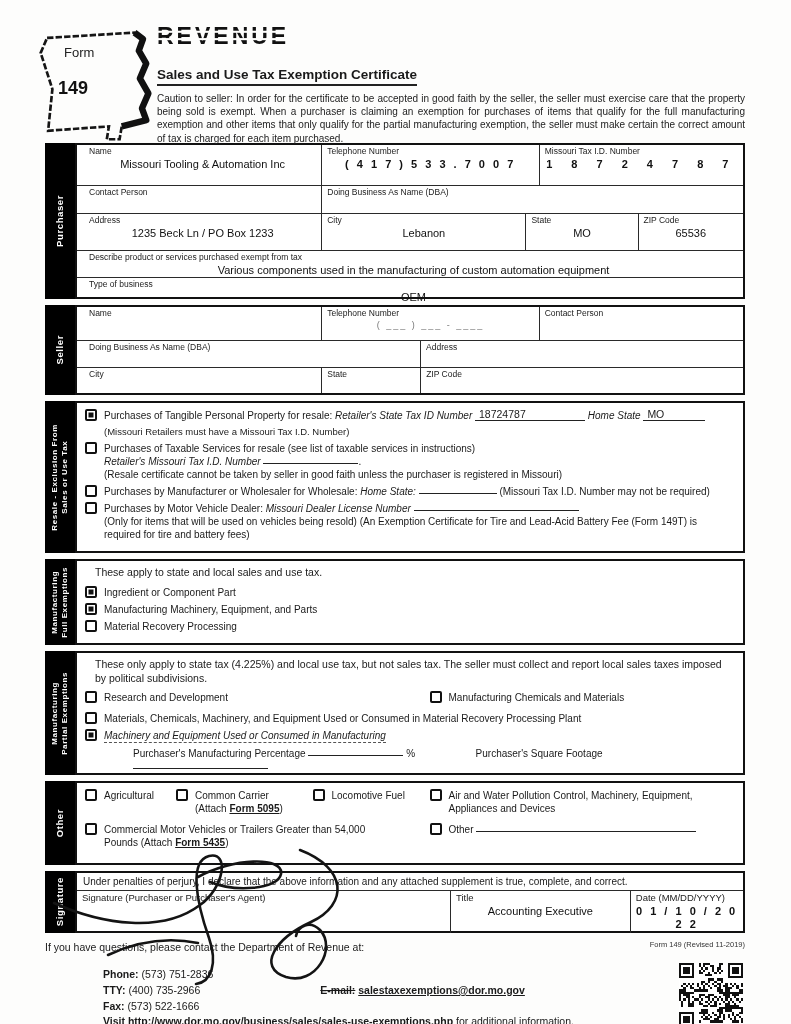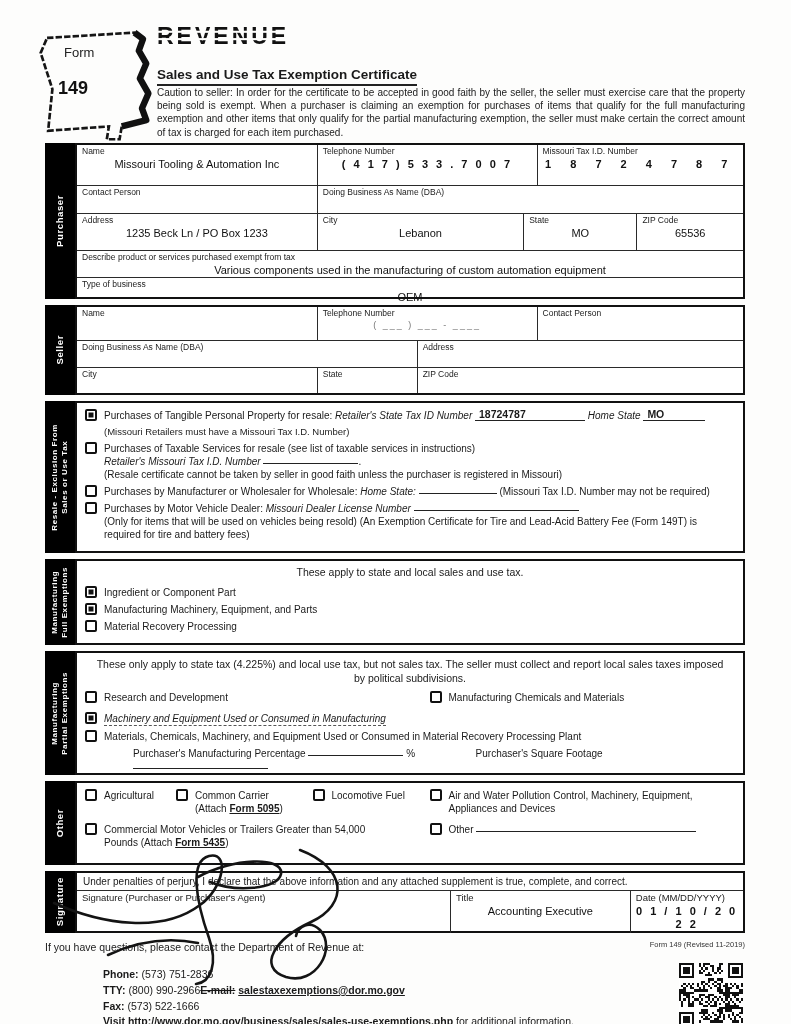--- a/index.html
+++ b/index.html
@@ -17,70 +17,70 @@
   .header { position: relative; height: 118px; }
   .badge { position: absolute; left: -15px; top: -2px; width: 128px; height: 116px; }
   .badge svg { position: absolute; inset: 0; }
   .badge .badge-form { position: absolute; left: 34px; top: 22px; font-size: 13px; color: #222; }
   .badge .badge-num { position: absolute; left: 28px; top: 40px; font-size: 18px; font-weight: bold; color: #111; margin-top: 15px; }
   .header-text { margin-left: 112px; }
   .agency-small { font-size: 7.5px; letter-spacing: 0.8px; font-weight: bold; color: #333; }
   .agency-big { position: relative; font-size: 23px; font-weight: 900; letter-spacing: 3px; color: #111; line-height: 1; transform: scaleY(1.05); width: 132px; }
   .agency-big .stripe { position: absolute; left: 0; right: 0; height: 2px; background: #fdfdfc; }
   .form-title { display: inline-block; font-size: 13.5px; font-weight: bold; border-bottom: 2.5px solid #222; padding-bottom: 2px; margin-top: 19px; }
-  .caution { font-size: 10px; line-height: 1.32; text-align: justify; color: #222; width: 588px; }
+  .caution { margin-top: 6px; font-size: 10px; line-height: 1.32; text-align: justify; color: #222; width: 588px; }
 
   
   .section { display: flex; margin-bottom: 6px; }
   .side-label { width: 30px; background: #000; color: #fff; display: flex; align-items: center; justify-content: center; flex: none; }
   .side-label span { writing-mode: vertical-rl; transform: rotate(180deg); font-weight: bold; font-size: 9.5px; letter-spacing: 0.6px; text-align: center; line-height: 1.25; white-space: pre-line; }
   .side-label.small span { font-size: 8px; }
   .sec-box { flex: 1; border: 2px solid #111; background: #fff; }
 
   
   .frow { display: flex; border-top: 1px solid #2a2a2a; }
   .frow:first-child { border-top: none; }
   .fcell { border-left: 1px solid #2a2a2a; padding: 2px 5px 1px 5px; overflow: hidden; }
-  .fcell:first-child { border-left: none; }
+  .fcell:first-child { border-left: none; margin-left: 7px; }
   .flabel { font-size: 8.5px; color: #222; line-height: 1.15; }
   .fvalue { font-size: 11px; color: #111; line-height: 1.2; padding-top: 1px; text-align: center; }
   .digits { letter-spacing: 2.5px; font-weight: 600; }
   .digits-wide { letter-spacing: 8px; font-weight: 600; }
   .placeholder { color: #777; font-size: 9px; letter-spacing: 2px; }
 
   
   .cb-item { display: flex; align-items: flex-start; gap: 7px; margin: 4px 0; }
   .cb { width: 12px; height: 12px; border: 2px solid #111; border-radius: 2px; flex: none; margin-top: 0px; background: #fff; }
   .cb.checked { background: #111; box-shadow: inset 0 0 0 1.5px #fff; }
   .cb-text { font-size: 10px; line-height: 1.3; color: #1a1a1a; }
   .cb-note { font-size: 9.5px; margin: 0 0 3px 19px; line-height: 1.3; color: #222; }
-  .fill-in { display: inline-block; border-bottom: 1px solid #222; min-width: 110px; font-size: 10.5px; font-weight: 700; padding: 0 4px 0 4px; position: relative; top: -1px; line-height: 1; }
+  .fill-in { display: inline-block; border-bottom: 1px solid #222; min-width: 110px; font-size: 10.5px; font-weight: 400; padding: 0 4px 0 4px; position: relative; top: -1px; line-height: 1; }
   .fill-in.short { min-width: 62px; }
   .fill-in.empty { min-width: 95px; height: 10px; }
   i.frm { font-style: italic; }
-  .center-note { text-align: center; font-size: 10.5px; margin: 3px 10px 2px 10px; line-height: 1.3; }
+  .center-note { font-size: 10.5px; margin: 3px 10px 2px 10px; line-height: 1.3; }
   .two-col { display: flex; }
   .col-l { width: 53%; }
   .col-r { width: 47%; }
   .pad-box { padding: 2px 8px 3px 8px; }
   .bold-u { font-weight: bold; text-decoration: underline; }
   .italic-dash { font-style: italic; border-bottom: 1px dashed #555; }
 
   
   .sig-statement { font-size: 10px; padding: 3px 6px; border-bottom: 1px solid #2a2a2a; }
   .sig-row { display: flex; }
   .sig-cell { padding: 2px 5px; border-left: 1px solid #2a2a2a; min-height: 38px; }
   .sig-cell:first-child { border-left: none; }
 
   
   .footer { position: relative; margin-top: 2px; height: 120px; font-size: 10.5px; }
   .footer .revision { position: absolute; right: 0; top: -1px; font-size: 7.5px; color: #333; }
   .contact-block { margin: 14px 0 0 58px; line-height: 1.5; }
   .contact-block b { font-weight: bold; }
-  .email-inline { }
+  .email-inline { margin-left: 120px; }
   .email-label { font-weight: bold; text-decoration: line-through; }
   .email-addr { font-weight: bold; text-decoration: underline; }
   .visit-line { margin: 1px 0 0 58px; }
   .url { font-weight: bold; text-decoration: underline; }
   .qr { position: absolute; right: 2px; top: 22px; width: 64px; height: 64px; }
 
   
   .scrawl { position: absolute; left: 48px; top: 845px; width: 336px; height: 142px; pointer-events: none; z-index: 6; }
 </style>
 </head>
@@ -304,26 +304,26 @@
           </div>
         </div>
         <div class="col-r">
           <div class="cb-item">
             <div class="cb"></div>
             <div class="cb-text">Manufacturing Chemicals and Materials</div>
           </div>
         </div>
       </div>
       <div class="cb-item">
+        <div class="cb"></div>
+        <div class="cb-text">Materials, Chemicals, Machinery, and Equipment Used or Consumed in Material Recovery Processing Plant</div>
+      </div>
+      <div class="cb-item">
         <div class="cb checked"></div>
         <div class="cb-text italic-dash">Machinery and Equipment Used or Consumed in Manufacturing</div>
-      </div>
-      <div class="cb-item">
-        <div class="cb"></div>
-        <div class="cb-text">Materials, Chemicals, Machinery, and Equipment Used or Consumed in Material Recovery Processing Plant</div>
       </div>
       <div class="cb-text" style="margin:2px 0 0 48px">
         <span>Purchaser's Manufacturing Percentage</span>
         <span class="fill-in empty"></span>
         <span>%</span>
         <span style="display:inline-block;width:55px"></span>
         <span>Purchaser's Square Footage</span>
         <span class="fill-in empty" style="min-width:135px"></span>
       </div>
     </div>
@@ -407,21 +407,21 @@
         </div>
       </div>
     </div>
   </div>
 
   <div class="footer">
     <div class="revision">Form 149 (Revised 11-2019)</div>
     <div style="margin-top:8px">If you have questions, please contact the Department of Revenue at:</div>
     <div class="contact-block">
       <div><b>Phone:</b> <span>(573) 751-2836</span></div>
-      <div><b>TTY:</b> <span>(800) 990-2966</span><span class="email-inline"><span class="email-label">E-mail:</span> <a class="email-addr">salestaxexemptions@dor.mo.gov</a></span></div>
+      <div><b>TTY:</b> <span>(400) 735-2966</span><span class="email-inline"><span class="email-label">E-mail:</span> <a class="email-addr">salestaxexemptions@dor.mo.gov</a></span></div>
       <div><b>Fax:</b> <span>(573) 522-1666</span></div>
     </div>
     <div class="visit-line"><b>Visit </b><a class="url">http://www.dor.mo.gov/business/sales/sales-use-exemptions.php</a><span> for additional information.</span></div>
     <div class="qr">
       <svg viewBox="0 0 29 29" width="64" height="64" shape-rendering="crispEdges">
         <rect x="0" y="0" width="29" height="29" fill="#fff"></rect>
         <g fill="#111">
           <rect x="0" y="0" width="7" height="7"></rect>
             <rect x="22" y="0" width="7" height="7"></rect>
             <rect x="0" y="22" width="7" height="7"></rect>

